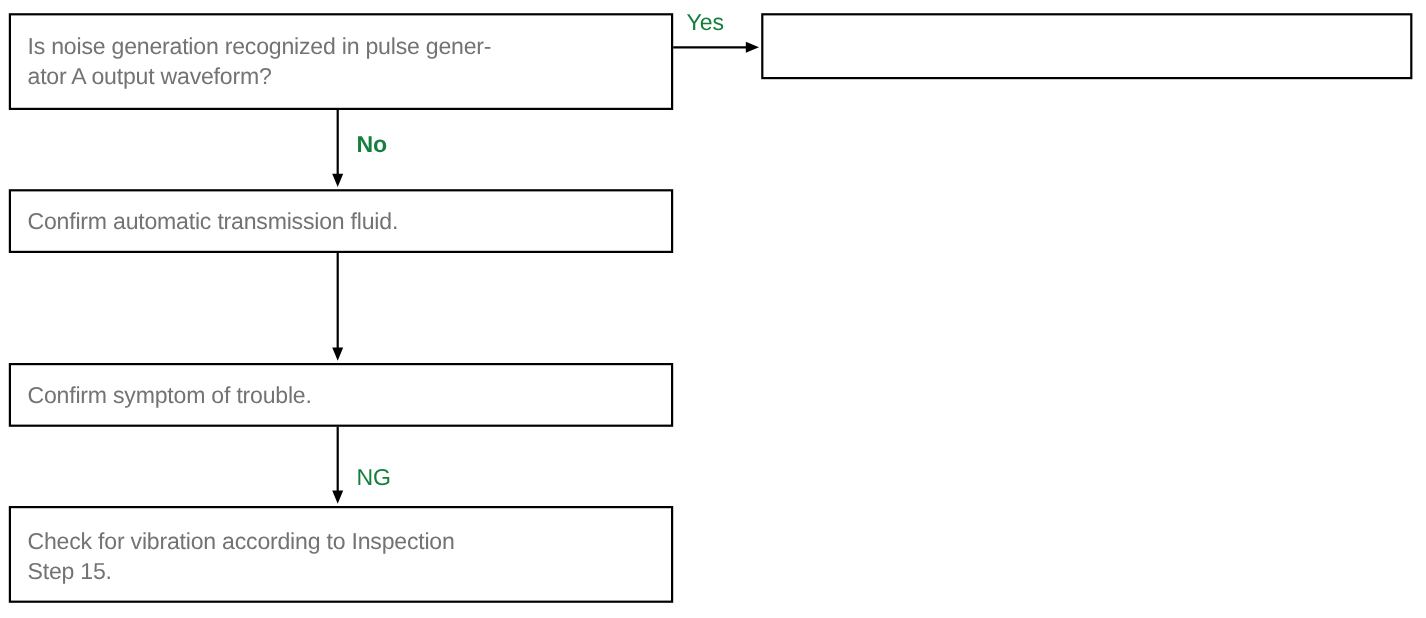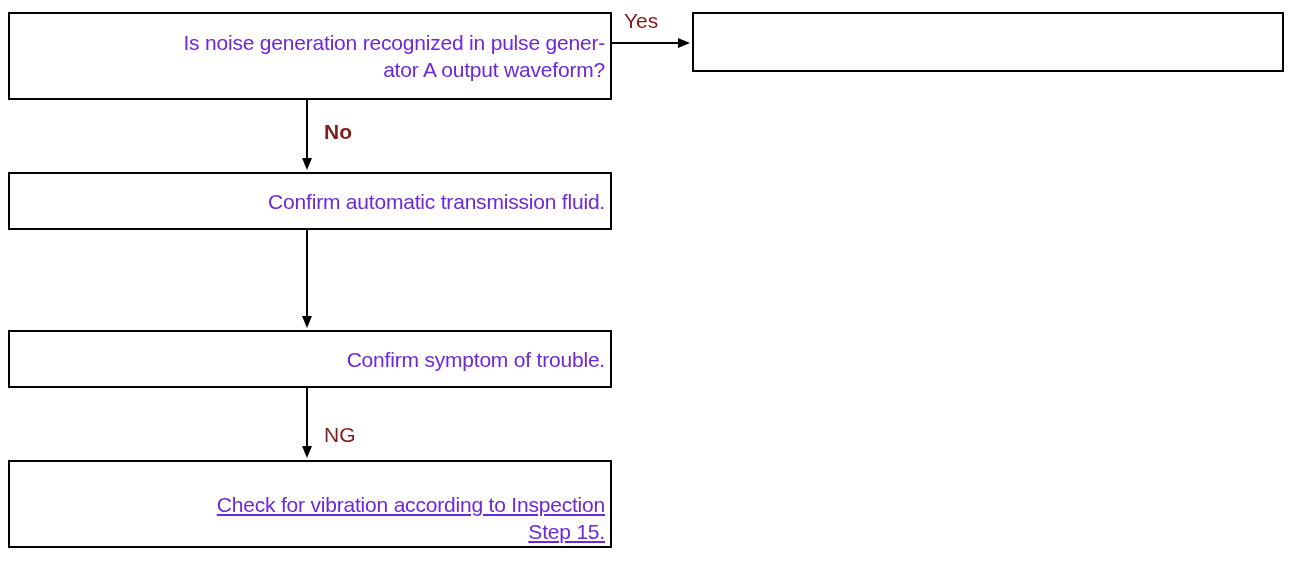--- a/index.html
+++ b/index.html
@@ -20,30 +20,29 @@
   .node-box {
     position: absolute;
     box-sizing: border-box;
     border: 2px solid #000000;
     background: #ffffff;
   }
   .node-text {
     position: absolute;
     font-size: 21px;
     line-height: 27px;
-    color: #6d28d9;
+    color: #737373;
     white-space: pre-line;
     letter-spacing: -0.2px;
-    text-align: right;
   }
   .edge-label {
     position: absolute;
     font-size: 21px;
     line-height: 21px;
-    color: #7f1d1d;
+    color: #15803d;
     white-space: nowrap;
   }
   .connector {
     position: absolute;
     overflow: visible;
   }
   .conn-line {
     stroke: #000000;
     stroke-width: 2;
     fill: none;
@@ -63,21 +62,21 @@
 
   <div class="node-box" style="left:692px; top:12px; width:592px; height:60px;"></div>
 
   <div class="node-box" style="left:8px; top:172px; width:604px; height:58px;"></div>
   <div class="node-text" style="left:25px; top:188px; width:580px;">Confirm automatic transmission fluid.</div>
 
   <div class="node-box" style="left:8px; top:330px; width:604px; height:58px;"></div>
   <div class="node-text" style="left:25px; top:346px; width:580px;">Confirm symptom of trouble.</div>
 
   <div class="node-box" style="left:8px; top:460px; width:604px; height:88px;"></div>
-  <div class="node-text" style="left:25px; top:491px; width:580px;text-decoration:underline;">Check for vibration according to Inspection
+  <div class="node-text" style="left:25px; top:479px; width:580px;">Check for vibration according to Inspection
 Step 15.</div>
 
   <svg class="connector" style="left:610px; top:33px;" width="84" height="22" viewBox="0 0 84 22">
     <line class="conn-line" x1="2" y1="10" x2="72" y2="10"></line>
     <polygon class="conn-head" points="80,10 68,5 68,15"></polygon>
   </svg>
   <div class="edge-label" style="left:624px; top:10px;">Yes</div>
 
   <svg class="connector" style="left:297px; top:100px;" width="22" height="72" viewBox="0 0 22 72">
     <line class="conn-line" x1="10" y1="0" x2="10" y2="62"></line>

